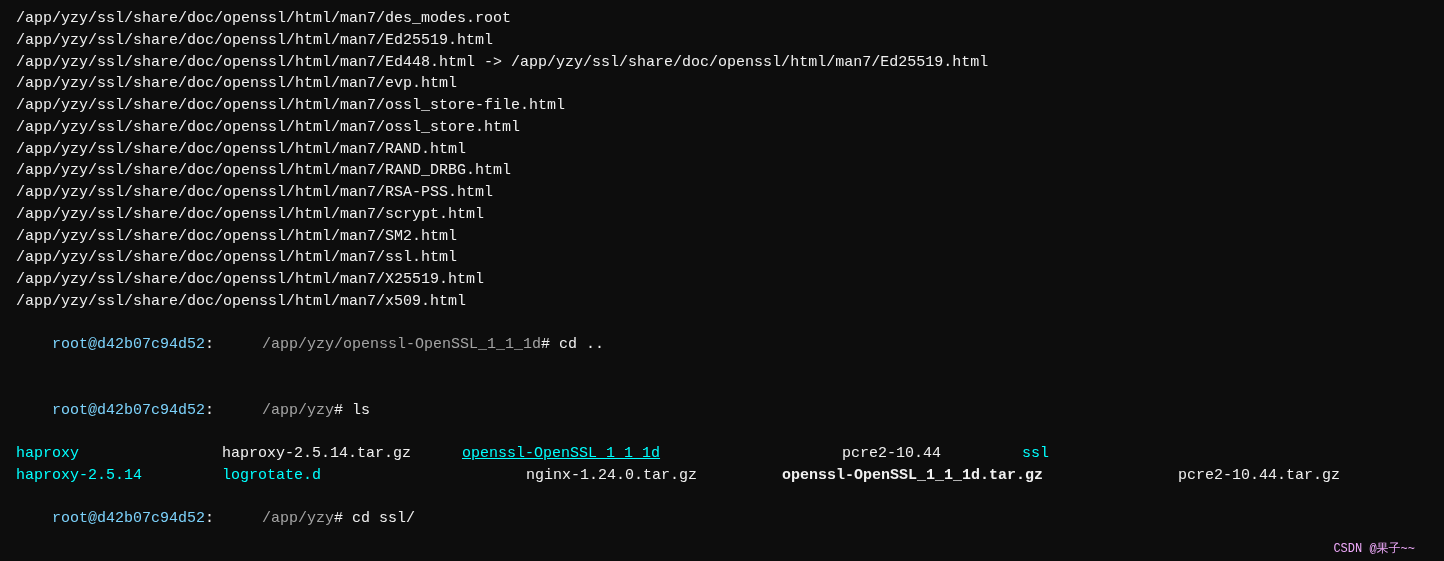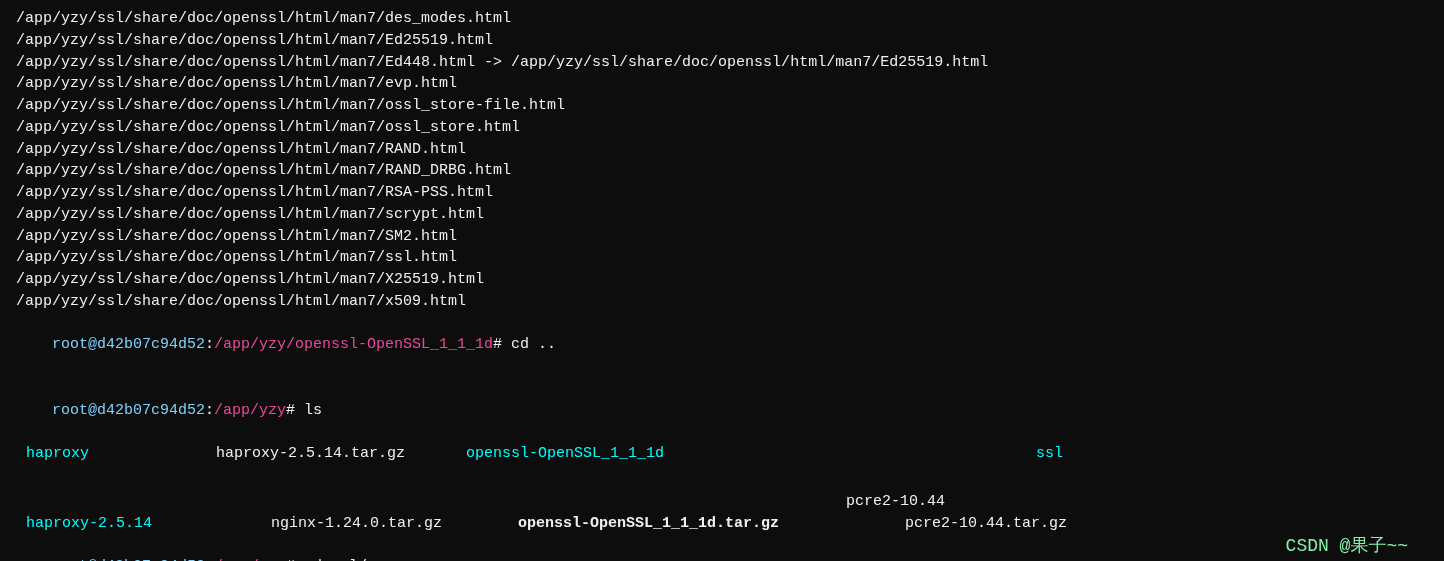--- a/index.html
+++ b/index.html
@@ -20,38 +20,38 @@
       padding: 4px 8px;
       overflow: hidden;
       position: relative;
     }
     .line {
       white-space: pre;
       line-height: 1.45;
       color: #f0f0f0;
     }
     .cyan { color: #7dd3fc; }
-    .cyan-bright { color: #00ffff; margin-left: 10px; }
-    .blue { color: #ec4899; }
+    .cyan-bright { color: #00ffff; }
+    .blue { color: #a3a3a3; margin-left: 48px; }
     .white { color: #f0f0f0; }
     .watermark {
       position: absolute;
       bottom: 8px;
-      right: 28px;
-      color: #86efac;
-      font-size: 18px;
+      right: 21px;
+      color: #f0abfc;
+      font-size: 12px;
       font-family: 'Courier New', Courier, monospace;
     }
   </style>
 </head>
 <body>
 
 <div class="terminal">
 
-  <div class="line">/app/yzy/ssl/share/doc/openssl/html/man7/des_modes.html</div>
+  <div class="line">/app/yzy/ssl/share/doc/openssl/html/man7/des_modes.root</div>
   <div class="line">/app/yzy/ssl/share/doc/openssl/html/man7/Ed25519.html</div>
   <div class="line">/app/yzy/ssl/share/doc/openssl/html/man7/Ed448.html -&gt; /app/yzy/ssl/share/doc/openssl/html/man7/Ed25519.html</div>
   <div class="line">/app/yzy/ssl/share/doc/openssl/html/man7/evp.html</div>
   <div class="line">/app/yzy/ssl/share/doc/openssl/html/man7/ossl_store-file.html</div>
   <div class="line">/app/yzy/ssl/share/doc/openssl/html/man7/ossl_store.html</div>
   <div class="line">/app/yzy/ssl/share/doc/openssl/html/man7/RAND.html</div>
   <div class="line">/app/yzy/ssl/share/doc/openssl/html/man7/RAND_DRBG.html</div>
   <div class="line">/app/yzy/ssl/share/doc/openssl/html/man7/RSA-PSS.html</div>
   <div class="line">/app/yzy/ssl/share/doc/openssl/html/man7/scrypt.html</div>
   <div class="line">/app/yzy/ssl/share/doc/openssl/html/man7/SM2.html</div>
@@ -62,28 +62,29 @@
   <div class="line">
     <span class="cyan">root@d42b07c94d52</span><span class="white">:</span><span class="blue">/app/yzy/openssl-OpenSSL_1_1_1d</span><span class="white"># cd ..</span>
   </div>
 
   <div class="line">
     <span class="cyan">root@d42b07c94d52</span><span class="white">:</span><span class="blue">/app/yzy</span><span class="white"># ls</span>
   </div>
 
   <div class="line" style="display:flex; gap:0;">
     <span class="cyan-bright" style="display:inline-block; min-width:190px;">haproxy</span>
-    <span class="white" style="display:inline-block; min-width:240px;">haproxy-2.5.14.tar.gz</span>
-    <span class="cyan-bright" style="display:inline-block; min-width:380px;">openssl-OpenSSL_1_1_1d</span>
-    <span class="white" style="display:inline-block; min-width:180px;margin-top:48px;">pcre2-10.44</span>
+    <span class="white" style="display:inline-block; min-width:240px;margin-left:16px;">haproxy-2.5.14.tar.gz</span>
+    <span class="cyan-bright" style="display:inline-block; min-width:380px;text-decoration:underline;">openssl-OpenSSL_1_1_1d</span>
+    <span class="white" style="display:inline-block; min-width:180px;">pcre2-10.44</span>
     <span class="cyan-bright">ssl</span>
   </div>
 
-  <div class="line" style="display:flex; gap:7px;">
+  <div class="line" style="display:flex; gap:16px;">
     <span class="cyan-bright" style="display:inline-block; min-width:190px;">haproxy-2.5.14</span>
+    <span class="cyan-bright" style="display:inline-block; min-width:240px;">logrotate.d</span>
     <span class="white" style="display:inline-block; min-width:240px;margin-left:48px;">nginx-1.24.0.tar.gz</span>
     <span class="white" style="display:inline-block; min-width:380px;font-weight:bold;">openssl-OpenSSL_1_1_1d.tar.gz</span>
     <span class="white">pcre2-10.44.tar.gz</span>
   </div>
 
   <div class="line">
     <span class="cyan">root@d42b07c94d52</span><span class="white">:</span><span class="blue">/app/yzy</span><span class="white"># cd ssl/</span>
   </div>
 
   <div class="watermark">CSDN @果子~~</div>

